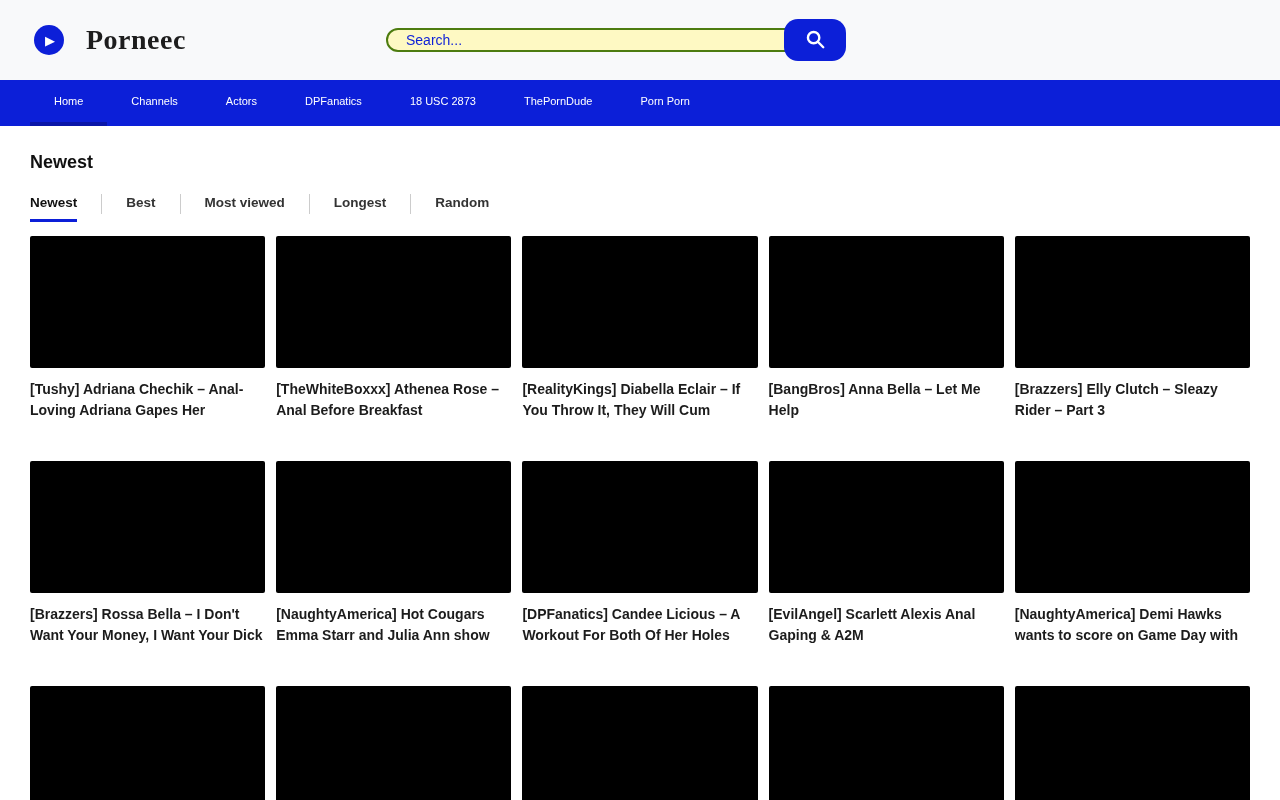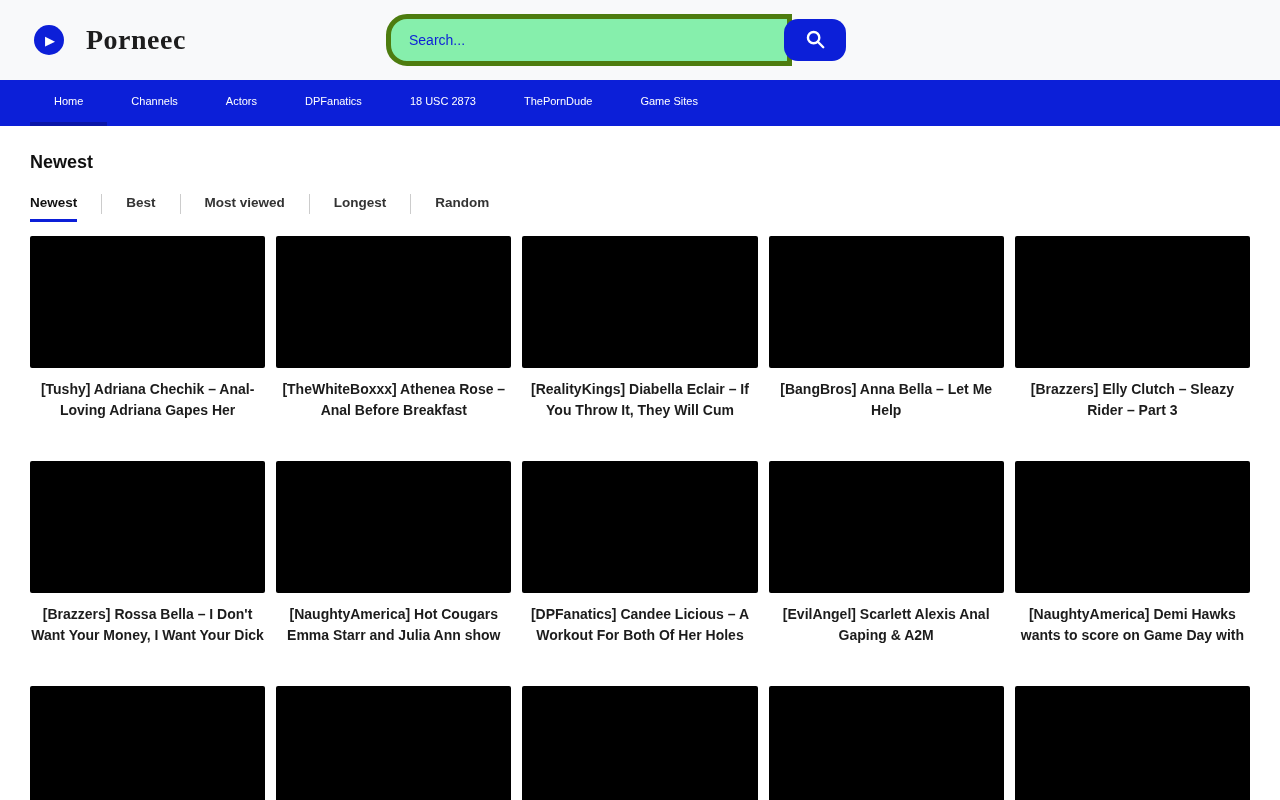--- a/index.html
+++ b/index.html
@@ -29,27 +29,27 @@
     font-family: "Liberation Serif", serif;
     font-weight: 700; font-size: 28px; color: #1d1d1d;
     letter-spacing: 0.5px;
     margin-left: 12px;
   }
   .search-wrap {
     position: absolute; left: 386px; top: 19px;
     display: flex; align-items: center; height: 42px;
   }
   .search-input {
-    width: 406px; height: 52px;
-    border: 5px solid #4d7c0f;
+    width: 406px; height: 24px;
+    border: 2px solid #4d7c0f;
     border-radius: 21px 0 0 21px;
     padding: 0 18px;
     font-size: 14px;
     color: var(--accent);
-    background: #86efac;
+    background: #fef9c3;
     outline: none;
   }
   .search-input::placeholder { color: var(--accent); opacity: 1; }
   .search-btn {
     width: 62px; height: 42px;
     margin-left: -8px;
     background: var(--accent);
     border: none; border-radius: 14px;
     display: flex; align-items: center; justify-content: center;
     cursor: pointer;
@@ -86,21 +86,21 @@
   }
   .tab.active { color: #111; border-bottom-color: var(--accent); }
   .tab-divider { width: 1px; height: 20px; background: #ccc; margin-right: 24px; margin-bottom: 6px; }
 
   .grid {
     display: grid;
     grid-template-columns: repeat(5, 1fr);
     column-gap: 11px;
     row-gap: 40px;
   }
-  .card { cursor: pointer; text-align: center; }
+  .card { cursor: pointer; }
   .thumb {
     width: 100%; height: 132px;
     background: #000;
     border-radius: 2px;
   }
   .v-title {
     margin-top: 11px;
     font-size: 14px; font-weight: 600;
     line-height: 21px;
     color: #1c1c1c;
@@ -134,21 +134,21 @@
   </div>
 </header>
 
 <nav class="nav">
   <div class="nav-item active">Home</div>
   <div class="nav-item">Channels</div>
   <div class="nav-item">Actors</div>
   <div class="nav-item">DPFanatics</div>
   <div class="nav-item">18 USC 2873</div>
   <div class="nav-item">ThePornDude</div>
-  <div class="nav-item">Game Sites</div>
+  <div class="nav-item">Porn Porn</div>
 </nav>
 
 <main>
   <h1 class="page-title">Newest</h1>
 
   <div class="tabs">
     <div class="tab active">Newest</div>
     <div class="tab-divider"></div>
     <div class="tab">Best</div>
     <div class="tab-divider"></div>

